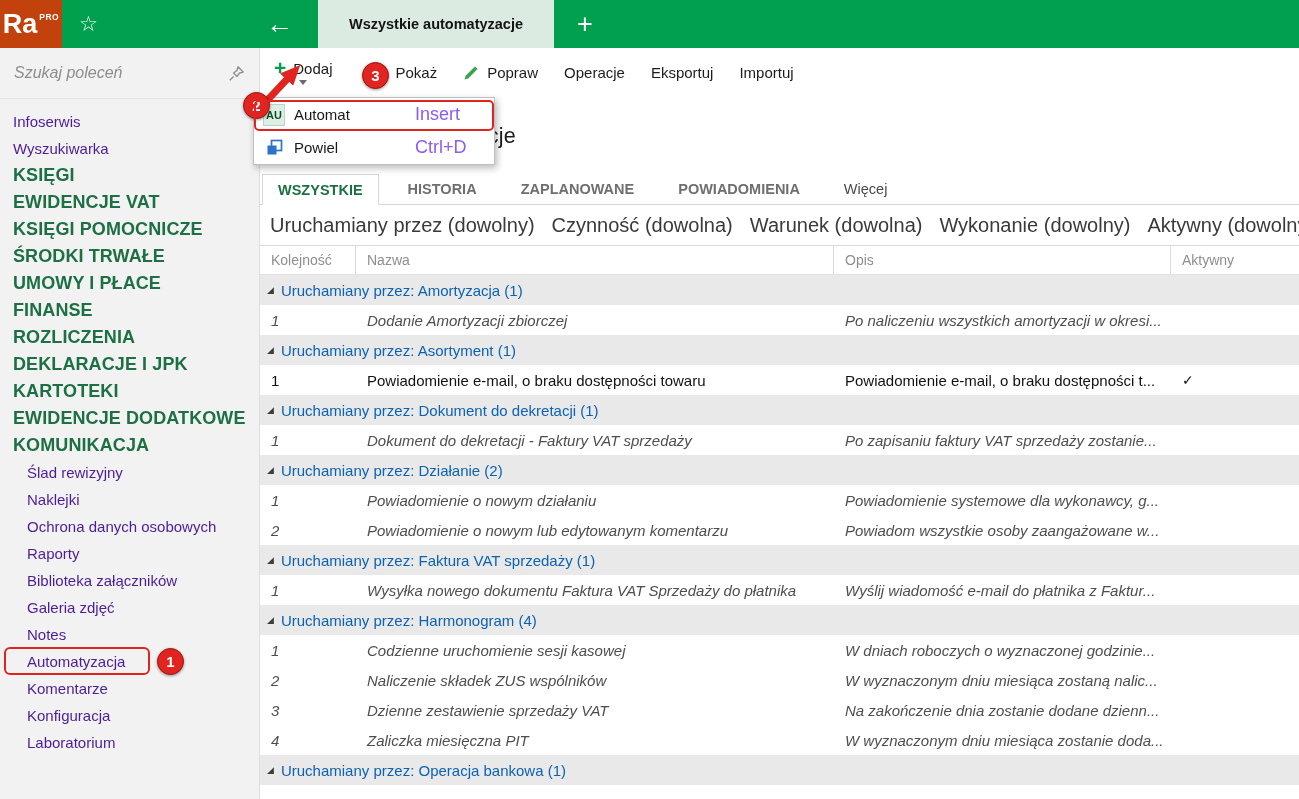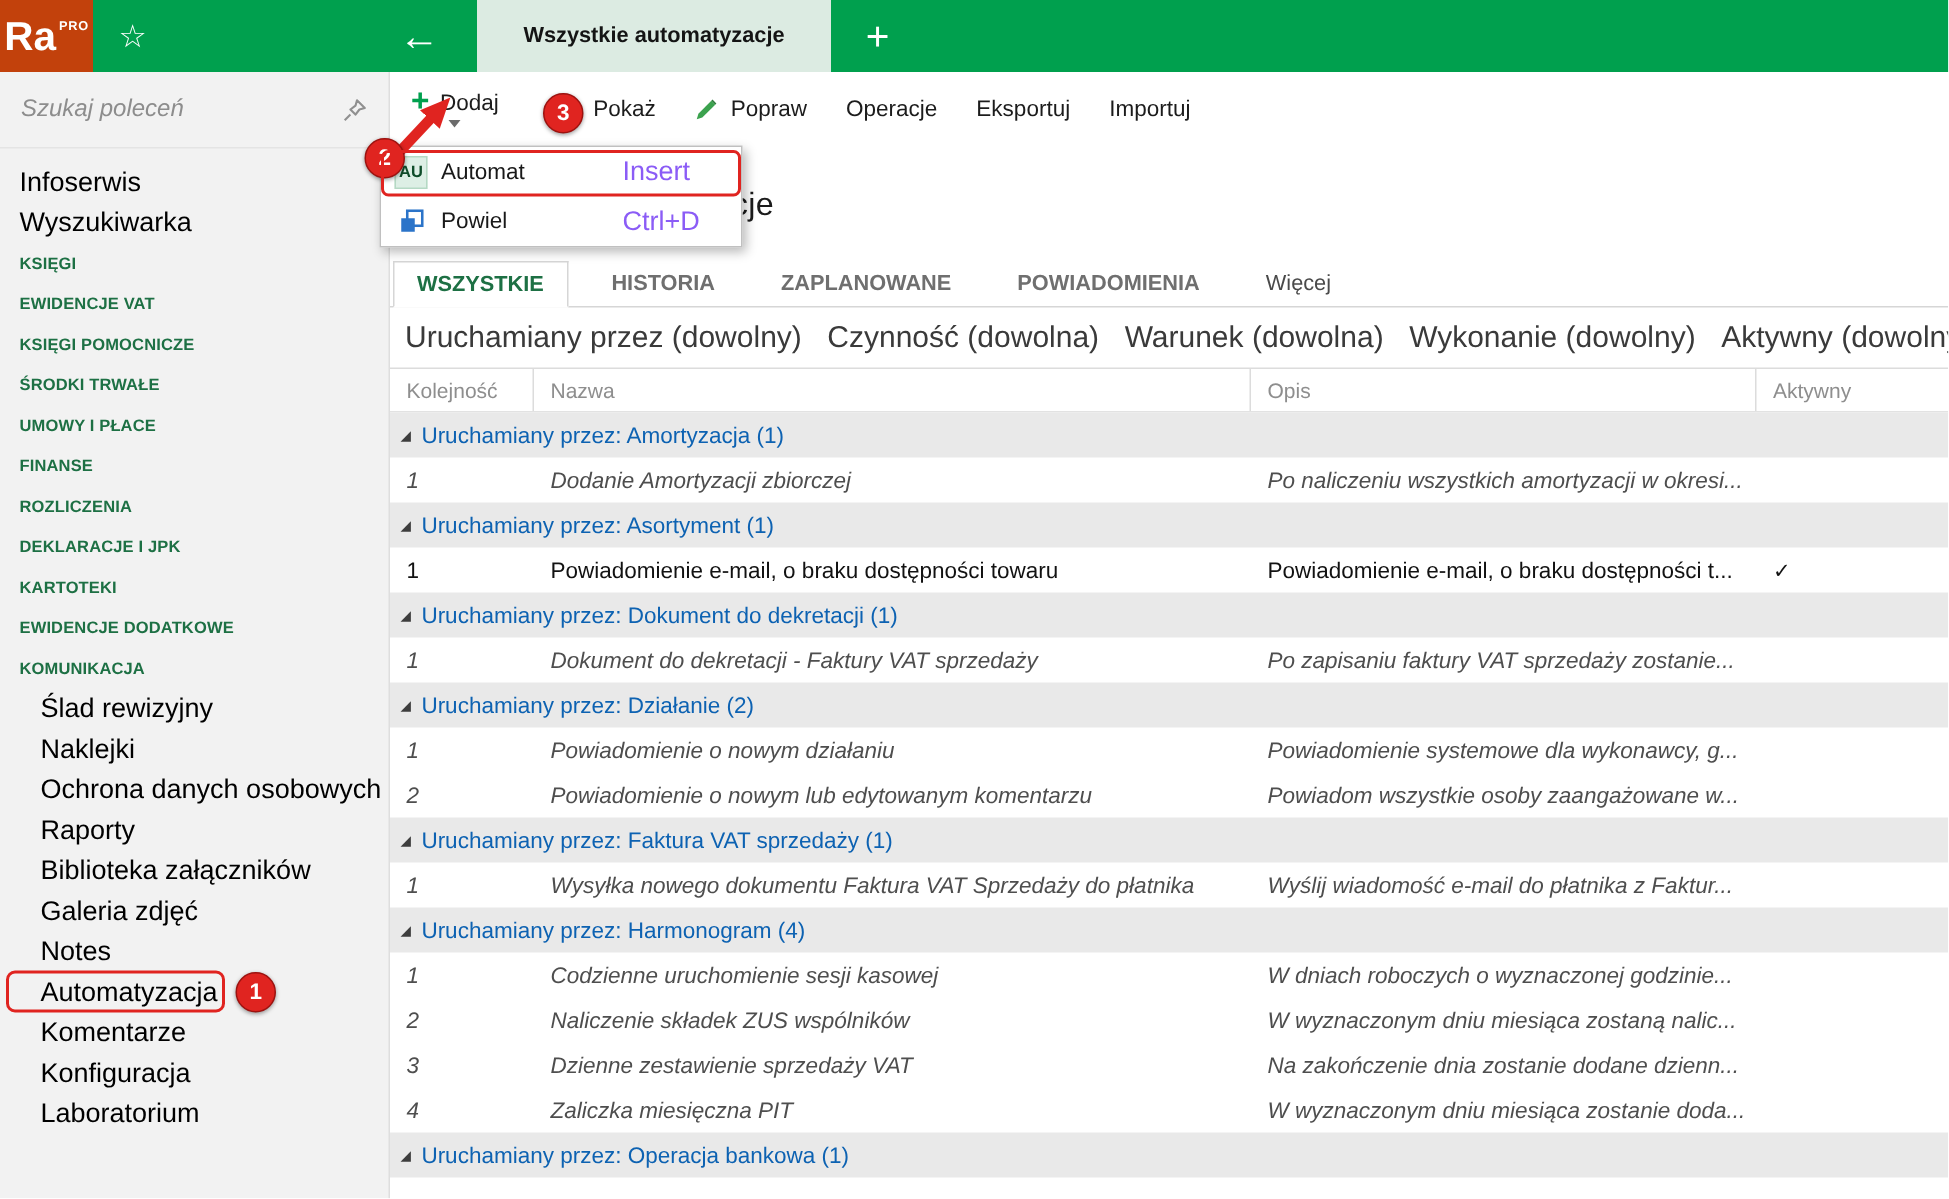--- a/index.html
+++ b/index.html
@@ -22,22 +22,22 @@
   .doc-tab{position:absolute;left:318px;top:0;width:236px;height:48px;background:#dcebe2;display:flex;align-items:center;justify-content:center;font-size:14.5px;font-weight:700;color:#141414;cursor:pointer;}
   .plus-tab{position:absolute;left:566px;top:0;width:38px;height:48px;display:flex;align-items:center;justify-content:center;color:#fff;font-size:27px;cursor:pointer;}
 
   
   .sidebar{position:absolute;left:0;top:48px;width:260px;bottom:0;background:#f2f2f2;border-right:1px solid #dedede;}
   .search-row{height:51px;display:flex;align-items:center;gap:8px;padding:0 14px;border-bottom:1px solid #e4e4e4;}
   .search-input{flex:1;min-width:0;border:0;outline:0;background:transparent;font-family:inherit;font-size:16px;font-style:italic;color:#555;}
   .search-input::placeholder{color:#8d8d8d;font-style:italic;opacity:1;}
   .pin-icon{flex:none;display:flex;cursor:pointer;}
   .menu{padding-top:9px;}
-  .side-item{height:27px;display:flex;align-items:center;padding-left:13px;font-size:18px;color:#000000;cursor:pointer;white-space:nowrap;}
-  .side-item.section{color:var(--section-green);font-weight:700;font-size:11px;letter-spacing:.1px;}
+  .side-item{height:27px;display:flex;align-items:center;padding-left:13px;font-size:15px;color:#4c1d95;cursor:pointer;white-space:nowrap;}
+  .side-item.section{color:var(--section-green);font-weight:700;font-size:18px;letter-spacing:.1px;}
   .side-item.sub{padding-left:27px;}
 
   
   .main{position:absolute;left:260px;top:48px;right:0;bottom:0;background:#fff;overflow:hidden;}
   .toolbar{height:49px;display:flex;align-items:stretch;padding-left:2px;}
   .tb-btn{display:flex;align-items:center;gap:8px;padding:0 13px;font-size:15px;color:#1c1c1c;cursor:pointer;}
   .tb-ic{display:flex;}
   .tb-dodaj{flex-direction:column;justify-content:center;gap:3px;padding:0 12px;}
   .dodaj-row{display:flex;align-items:center;gap:7px;}
   .plus-ic{color:var(--brand-green);font-size:21px;font-weight:700;line-height:.8;}

